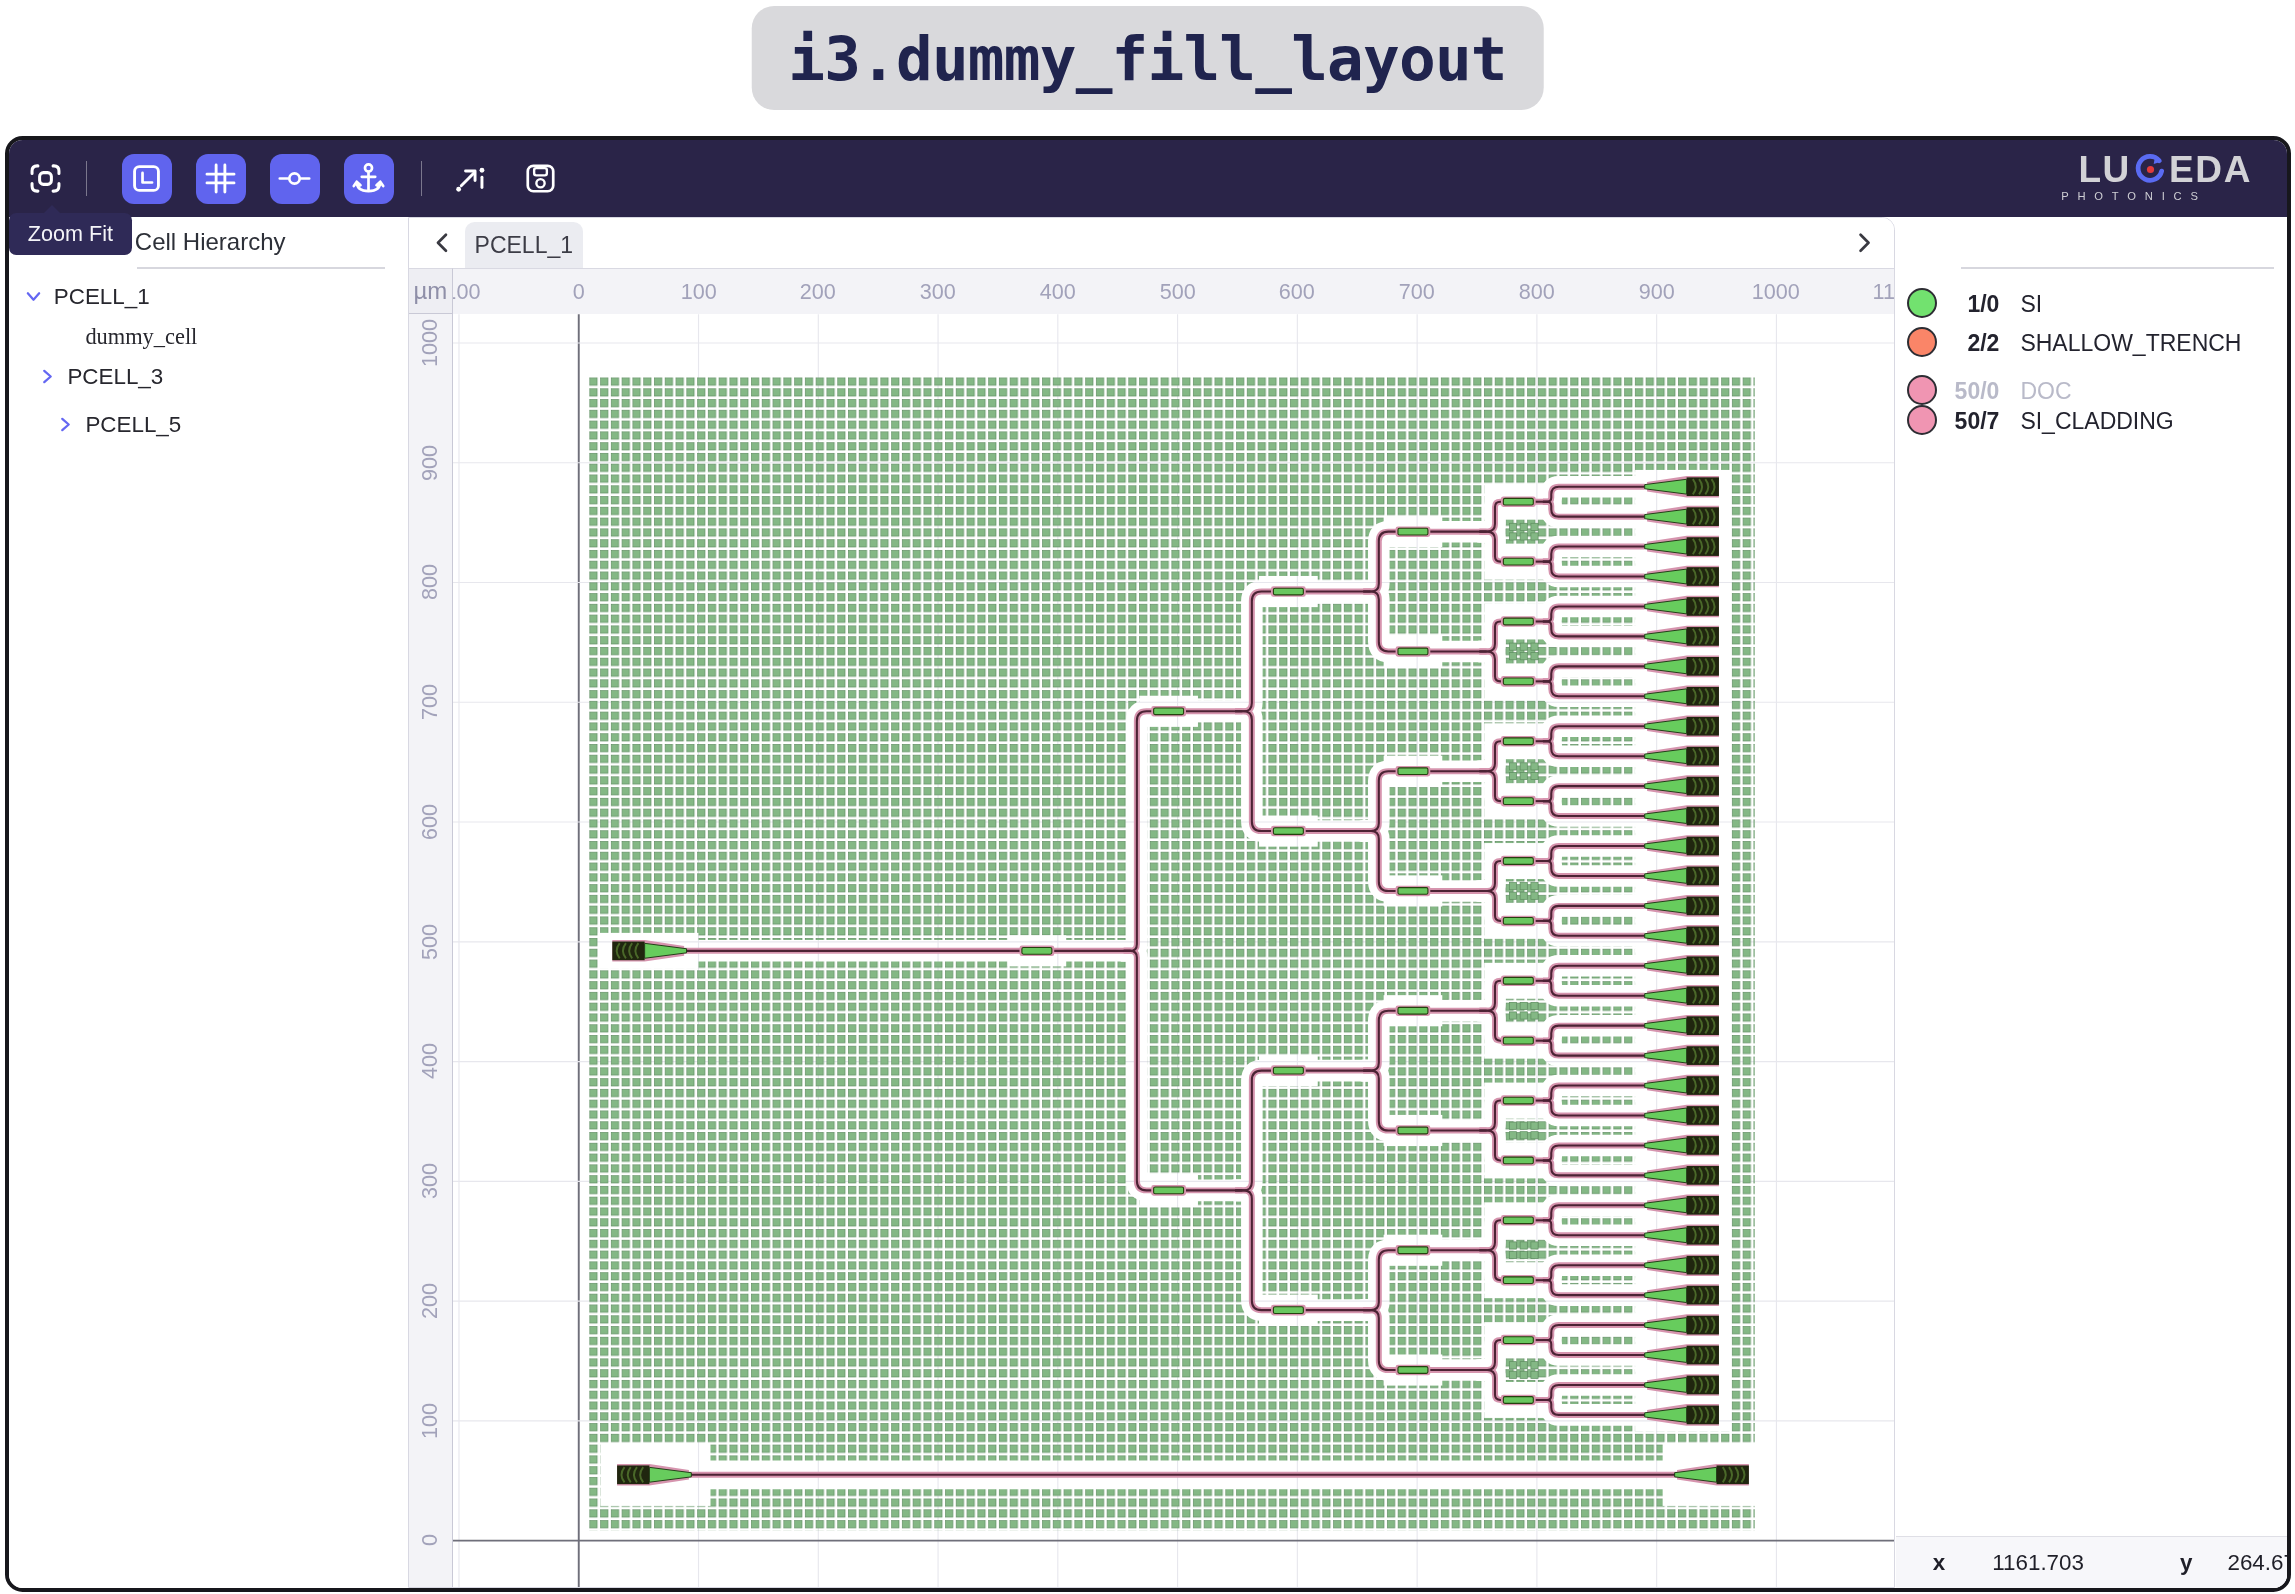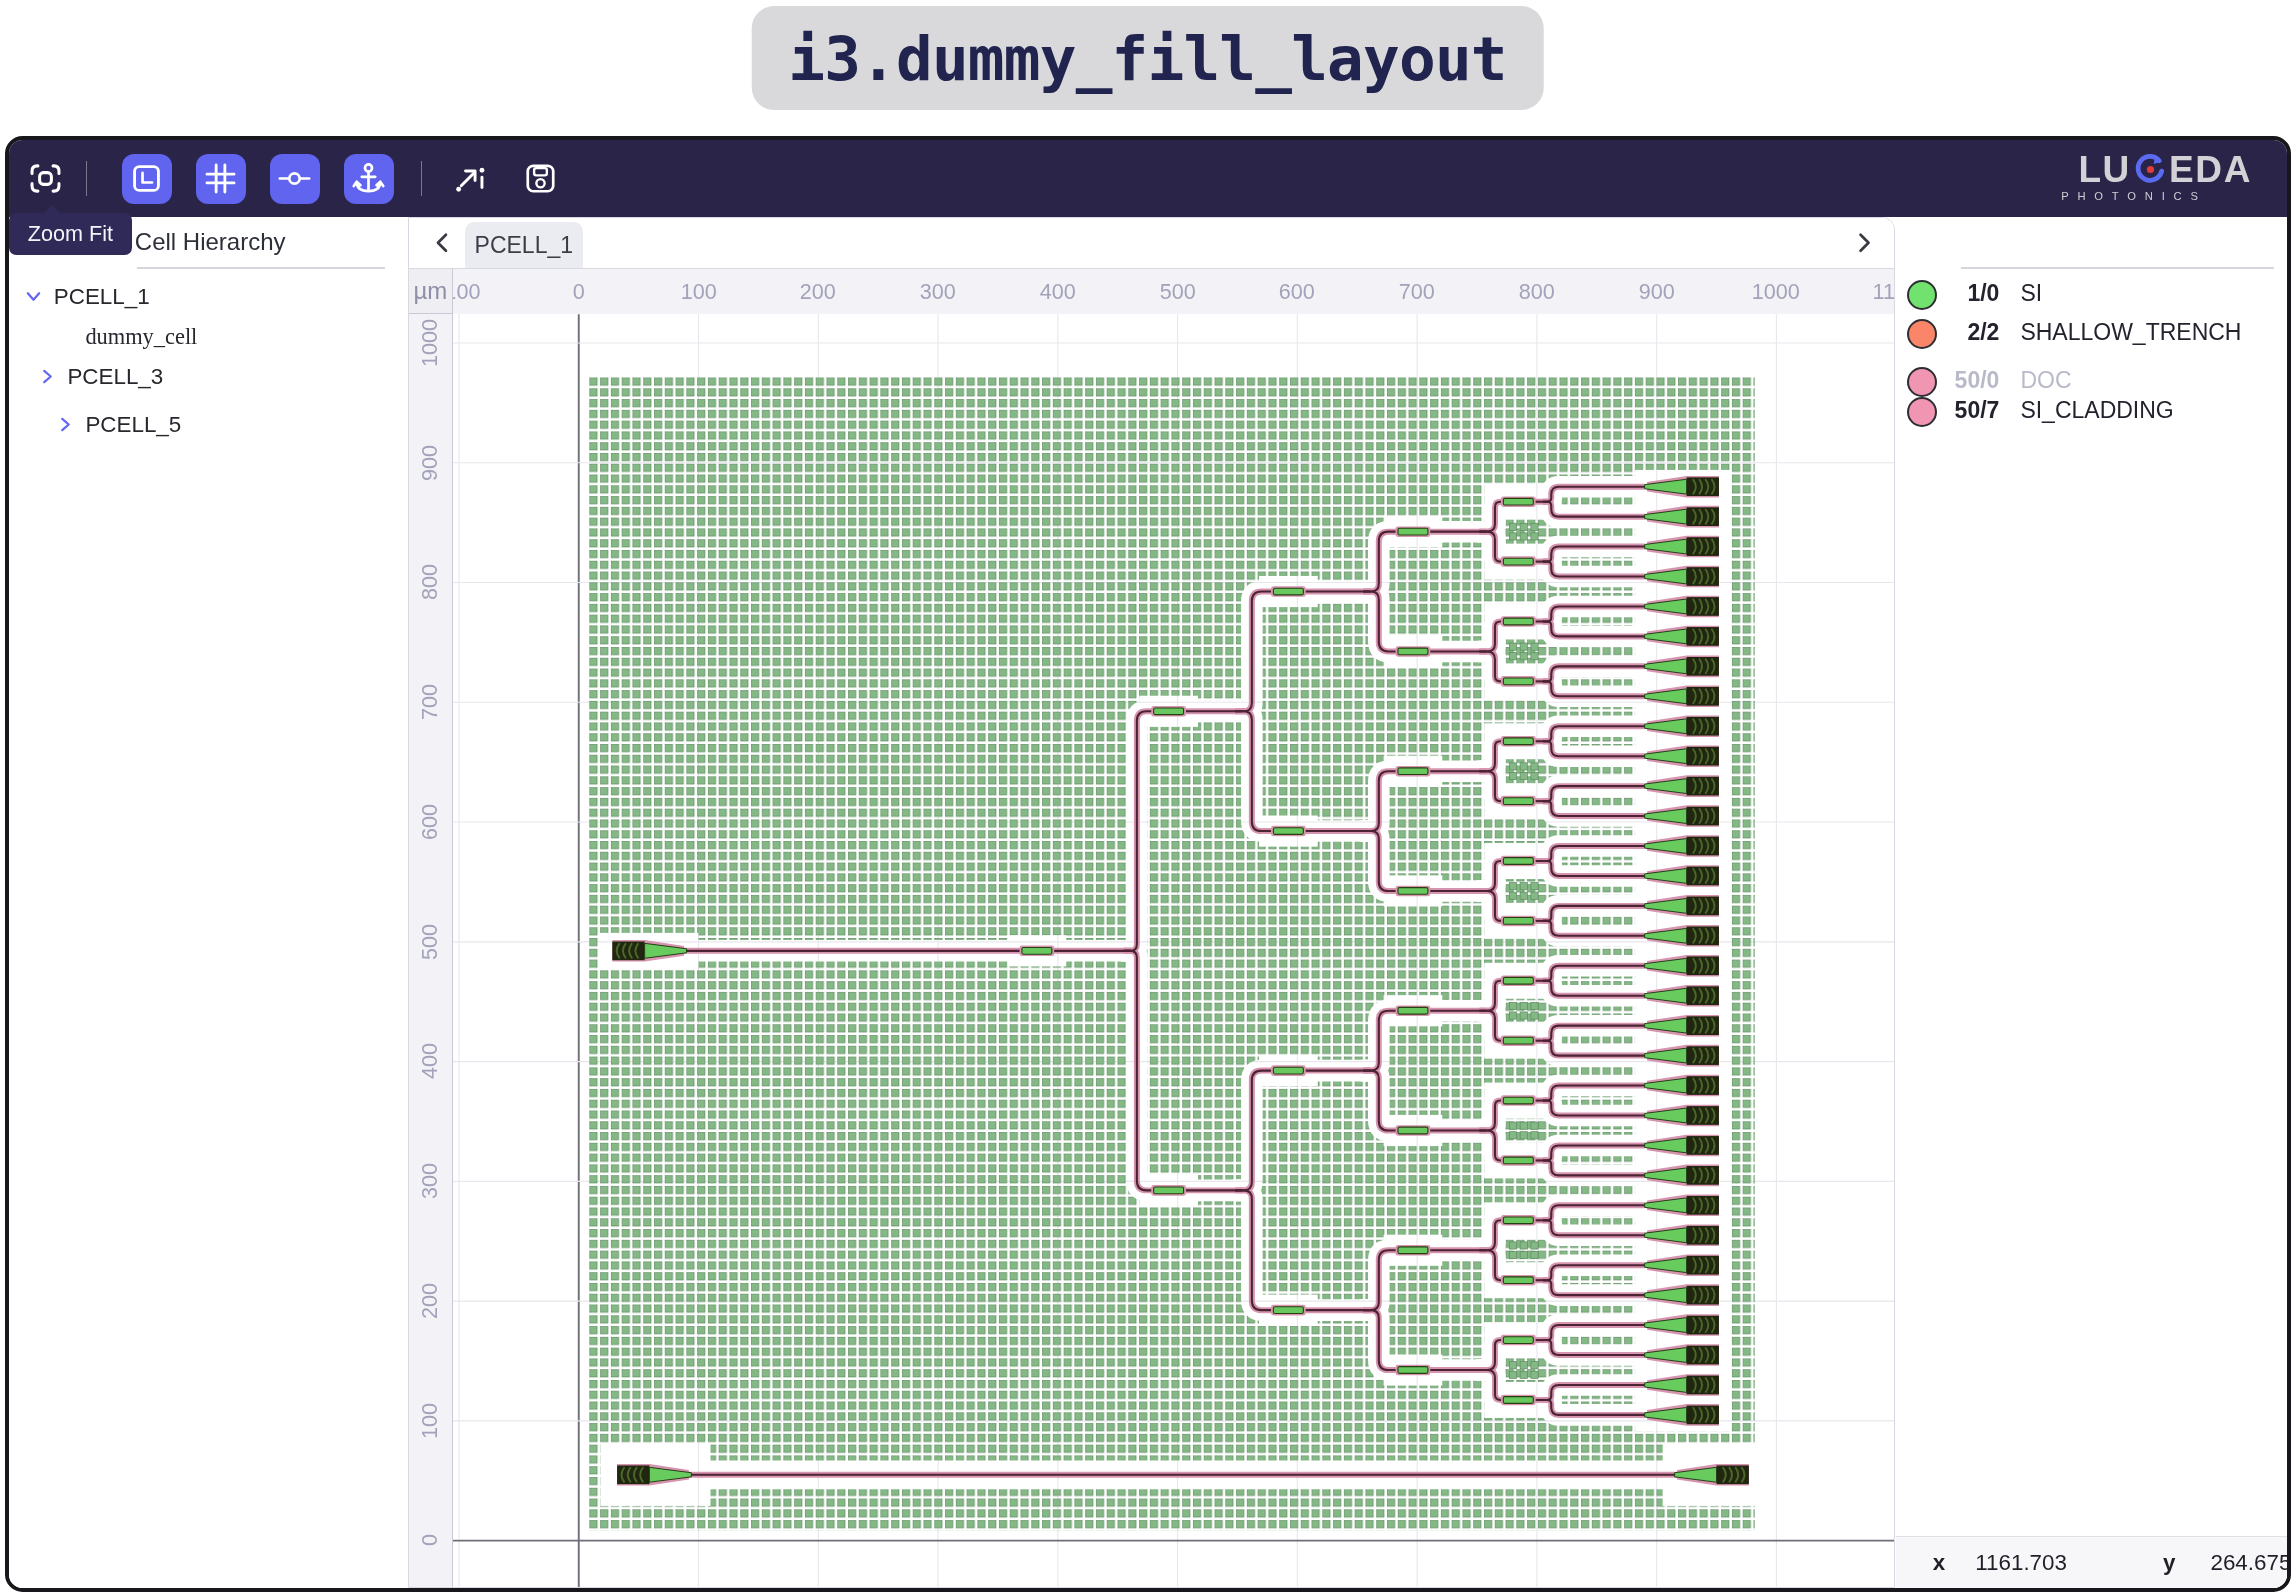--- a/index.html
+++ b/index.html
@@ -49,29 +49,29 @@
   .rulery{position:absolute;left:0;top:96px;width:44px;bottom:0;background:#f3f3f7;
     border-right:0.8px solid #c9c9d6;overflow:hidden;box-sizing:border-box;}
   .tickx{position:absolute;top:50%;transform:translate(-50%,-50%);font-size:21.6px;color:#a2a2ba;white-space:nowrap;}
   .ticky{position:absolute;left:21.6px;transform:translate(-50%,-50%) rotate(-90deg);font-size:21.6px;color:#a2a2ba;white-space:nowrap;}
   .canvas-wrap{position:absolute;left:44px;top:96px;right:0;bottom:0;background:#fff;overflow:hidden;cursor:crosshair;}
   
   .layers{position:absolute;left:1887px;top:77px;width:391px;bottom:0;background:#fff;}
   .layers-header{position:absolute;left:0;top:0;width:100%;height:50px;display:flex;align-items:center;
     justify-content:center;gap:11.2px;font-size:25px;color:#23232c;}
   .layers-div{position:absolute;left:65px;top:50px;width:313px;height:1.6px;background:#d7d7de;}
-  .layer-row{position:absolute;left:0;width:100%;height:38px;display:flex;align-items:flex-start;cursor:pointer;}
+  .layer-row{position:absolute;left:0;width:100%;height:38px;display:flex;align-items:flex-end;cursor:pointer;}
   .swatch{width:30px;height:30px;border-radius:50%;border:2px solid #2d2d33;box-sizing:border-box;margin-left:11.2px;flex:0 0 auto;}
   .gds{width:56px;text-align:right;margin-left:6.4px;font-size:23px;font-weight:bold;color:#23232e;flex:0 0 auto;}
   .lname{margin-left:21px;font-size:23px;color:#23232e;}
   .layer-row.disabled .gds,.layer-row.disabled .lname{color:#b9bac9;}
   .statusbar{position:absolute;left:0;bottom:0;width:100%;height:51px;background:#f7f7fa;
     border-top:0.8px solid #dfdfe6;display:flex;align-items:center;font-size:22.4px;color:#1f1f28;}
   .statusbar b{font-weight:bold;}
-  .st-xl{margin-left:37px;}.st-xv{margin-left:30px;}.st-yl{margin-left:96px;}.st-yv{margin-left:35px;}
+  .st-xl{margin-left:37px;}.st-xv{margin-left:47px;}.st-yl{margin-left:96px;}.st-yv{margin-left:35px;}
 </style>
 </head>
 <body>
 
 <div class="title-pill">i3.dummy_fill_layout</div>
 
 <div class="window">
 
   <div class="toolbar" id="toolbar">
     <div class="brand">

